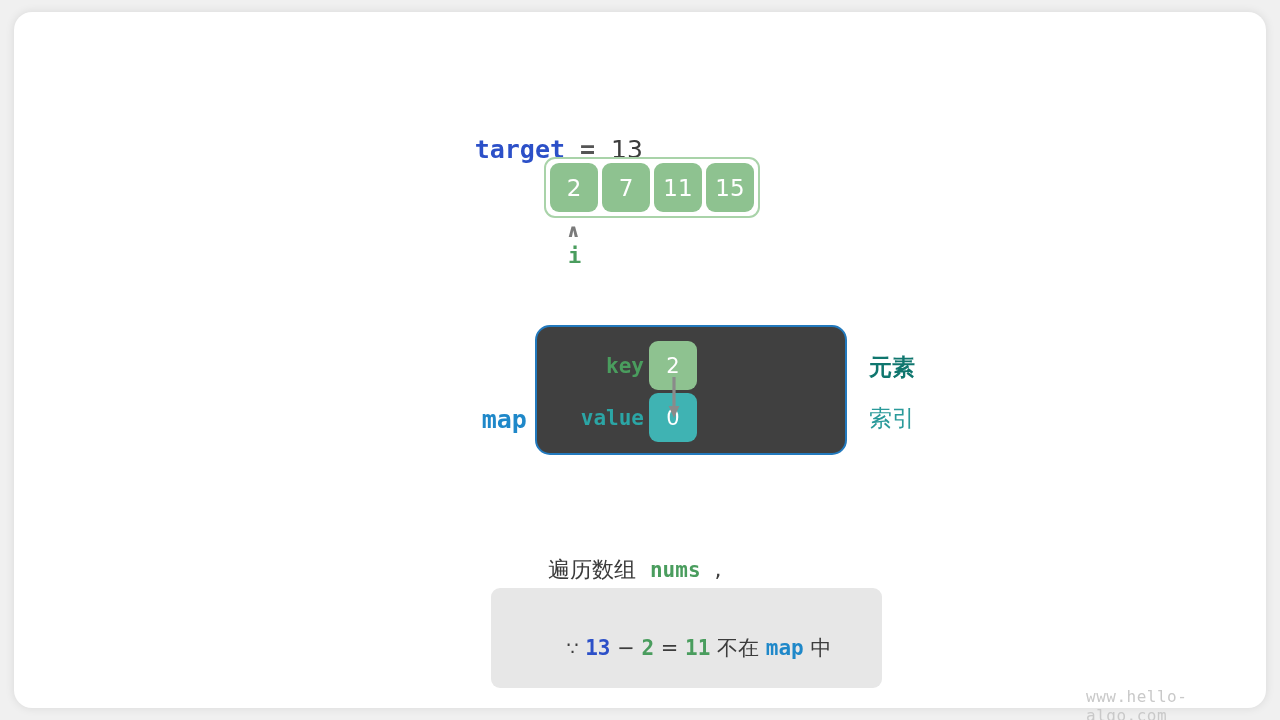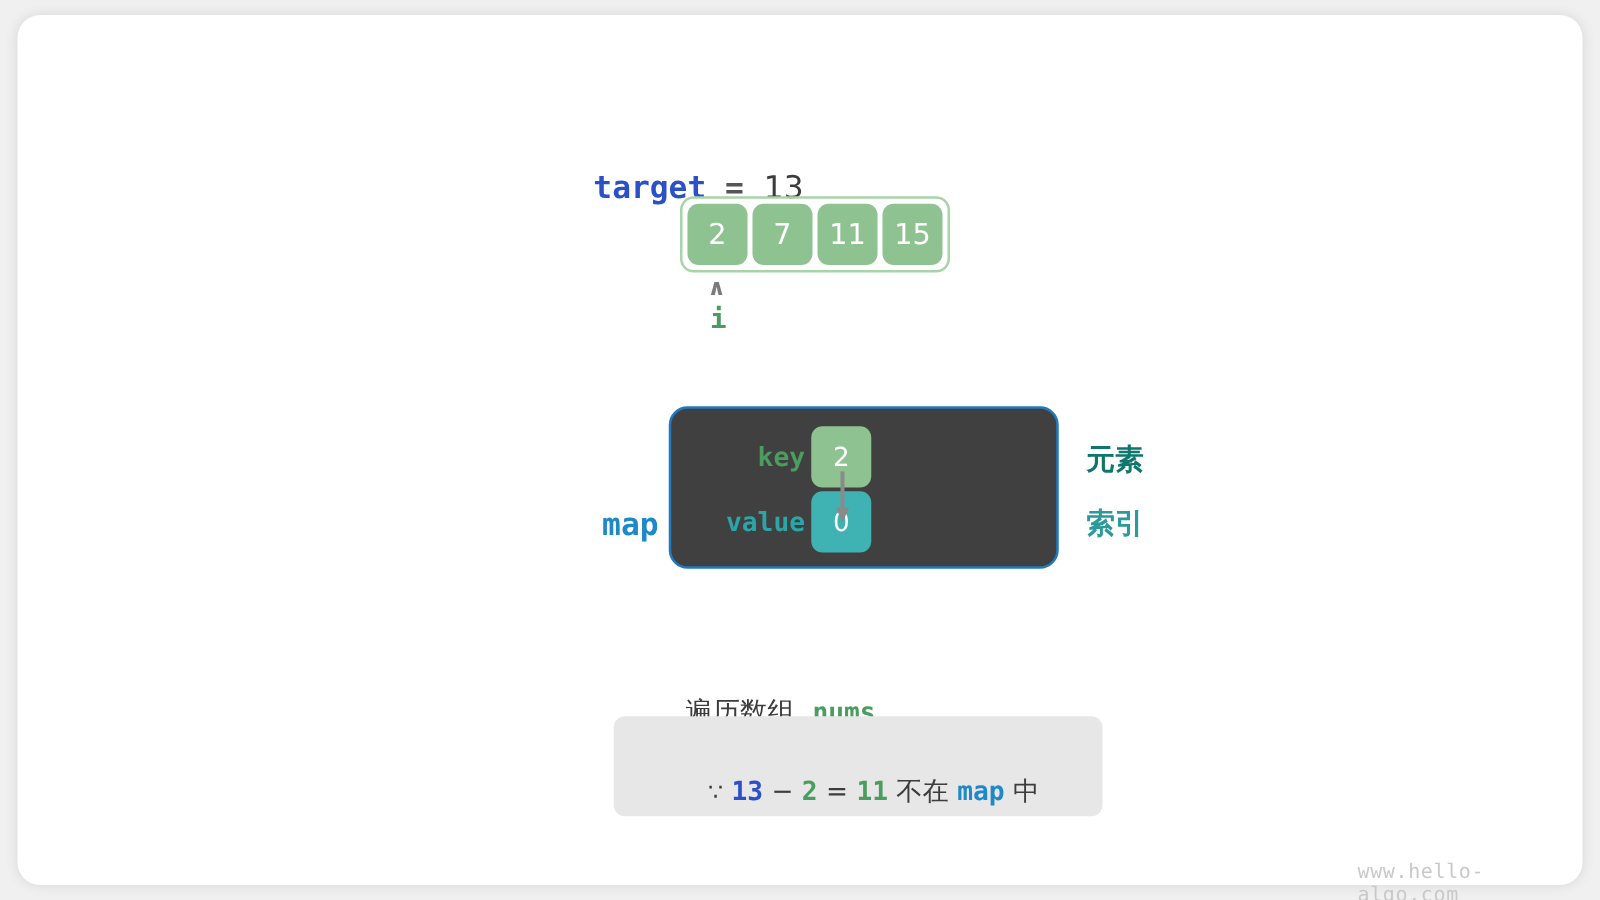--- a/index.html
+++ b/index.html
@@ -169,40 +169,40 @@
     left: 855px;
     top: 340px;
     font-size: 23px;
     font-weight: bold;
     color: #0f766e;
   }
   #legend-index {
     left: 855px;
     top: 391px;
     font-size: 23px;
-    font-weight: bold;
+    font-weight: normal;
     color: #2a9a9a;
   }
 
   
   #caption {
     left: 492px;
     top: 513px;
     font-size: 22px;
     color: #3c3c3c;
     line-height: 30px;
     text-align: right;
   }
   #caption .code { font-family: "DejaVu Sans Mono", monospace; font-weight: bold; color: #4a9d5e; font-size: 21px;}
 
   #note-box {
     left: 477px;
-    top: 561px;
+    top: 576px;
     width: 391px;
-    height: 80px;
+    height: 100px;
     background: #e7e7e7;
     border-radius: 9px;
     box-sizing: border-box;
     padding: 9px 22px 0 22px;
   }
   .note-line {
     font-size: 21px;
     color: #3c3c3c;
     line-height: 34px;
     white-space: pre;

